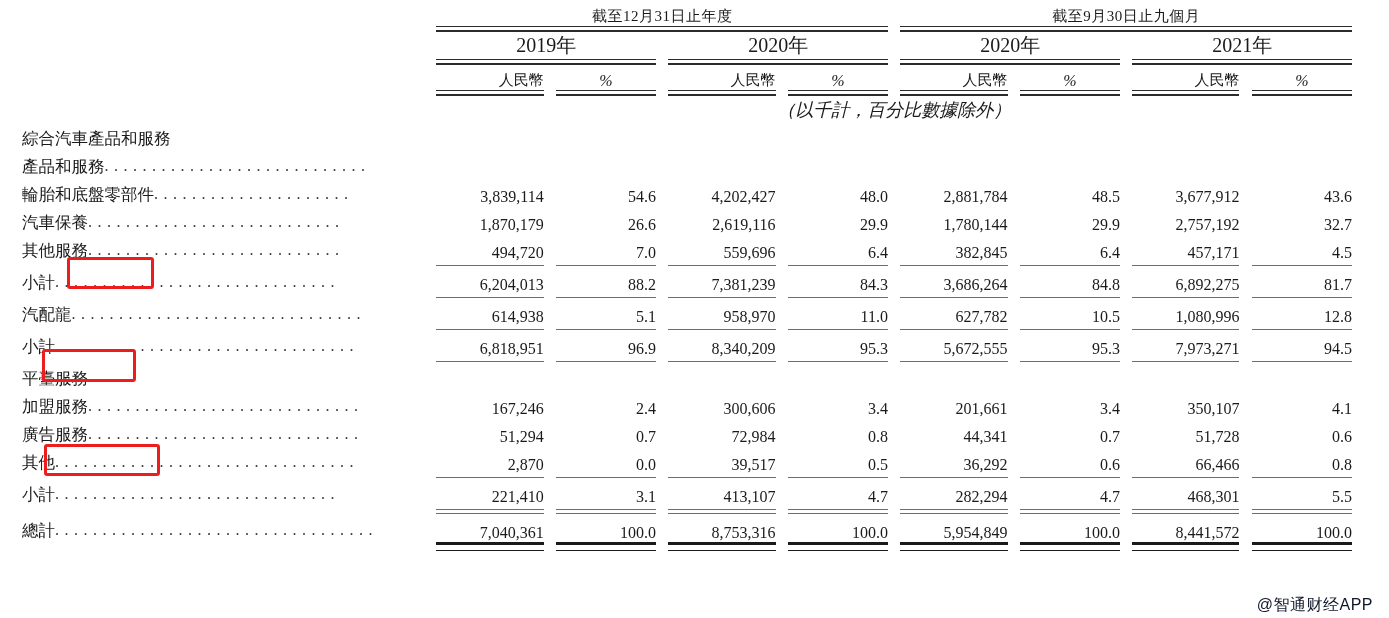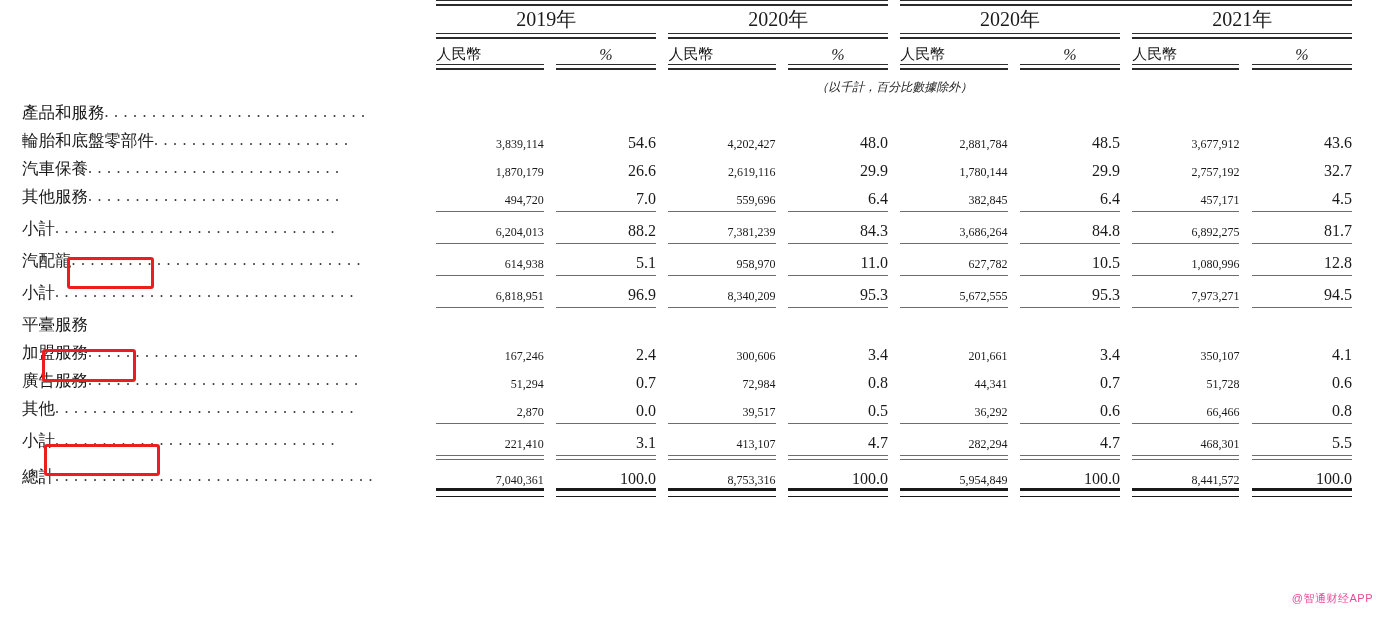--- a/index.html
+++ b/index.html
@@ -48,48 +48,48 @@
   .rule-thick > i{
     display:block;height:3px;
     border-top:1px solid #2b2b2b;
     border-bottom:2px solid #2b2b2b;
   }
   .yr{
     text-align:center;font-weight:bold;font-size:20px;
     height:24px;vertical-align:bottom;padding-bottom:3px;
   }
   .unit{
-    text-align:left;font-weight:bold;font-size:15px;
+    text-align:right;font-weight:bold;font-size:15px;
     height:25px;vertical-align:bottom;padding-bottom:4px;
   }
   .pctsym{
     text-align:center;font-weight:bold;font-style:italic;font-size:16px;
     height:25px;vertical-align:bottom;padding-bottom:4px;
   }
   .unaudited{
     text-align:center;font-style:italic;font-size:14.5px;
     height:26px;vertical-align:bottom;padding-bottom:2px;
   }
   .basis{
-    text-align:center;font-style:italic;font-size:12px;
+    text-align:center;font-style:italic;font-size:18px;
     height:26px;vertical-align:bottom;padding-bottom:2px;font-family:Liberation Mono, monospace;
   }
 
   
   tr.drow td{height:28px;}
   td.label{
     text-align:left;
     overflow:hidden;
     position:relative;
     font-size:16.5px;
   }
   td.num{
     text-align:right;
     padding-right:2px;
-    font-size:12px;
+    font-size:16px;
   }
   td.pct{
     text-align:right;
     padding-right:2px;
     font-size:16px;
   }
   .bold{font-weight:bold;}
   .sec-head{font-weight:bold;font-size:16.5px;}
 
   
@@ -127,23 +127,23 @@
     position:absolute;
     border:3px solid #ee1d1d;
     border-radius:3px;
     box-sizing:border-box;
     pointer-events:none;
   }
 
   
   .watermark{
     position:absolute;
-    right:16px;bottom:12px;
-    font-size:11px;
-    color:#ec4899;
+    right:16px;bottom:2px;
+    font-size:16px;
+    color:#0f172a;
     font-family:"Liberation Sans",sans-serif;
     letter-spacing:.5px;
   }
 </style>
 </head>
 <body>
 
 <div id="sheet">
 
   <table class="fin">
@@ -161,20 +161,26 @@
         <col class="c-gap">
         <col class="c-pct">
         <col class="c-gapw">
       <col class="c-num">
         <col class="c-gap">
         <col class="c-pct">
     </colgroup>
 
     <thead>
 
+      <tr>
+        <td></td>
+        <td class="grp-title" colspan="7">截至12月31日止年度</td>
+        <td></td>
+        <td class="grp-title" colspan="7">截至9月30日止九個月</td>
+      </tr>
 
       <tr>
         <td></td>
         <td class="rule-thick" colspan="7">
             <i></i>
           </td>
         <td></td>
         <td class="rule-thick" colspan="7">
             <i></i>
           </td>
@@ -263,20 +269,38 @@
       </tr>
 
 
       <tr>
         <td></td>
         <td class="basis" colspan="15">（以千計，百分比數據除外）</td>
       </tr>
     </thead>
 
     <tbody id="tbody">
+        <tr class="drow">
+          <td class="label ind0 bold sec-head"><span>綜合汽車產品和服務</span></td>
+          <td class="num bold"></td>
+          <td></td>
+          <td class="pct bold"></td>
+          <td></td>
+          <td class="num bold"></td>
+          <td></td>
+          <td class="pct bold"></td>
+          <td></td>
+          <td class="num bold"></td>
+          <td></td>
+          <td class="pct bold"></td>
+          <td></td>
+          <td class="num bold"></td>
+          <td></td>
+          <td class="pct bold"></td>
+        </tr>
         <tr class="drow">
           <td class="label ind1"><span>產品和服務</span><span class="lead">............................</span></td>
           <td class="num"></td>
           <td></td>
           <td class="pct"></td>
           <td></td>
           <td class="num"></td>
           <td></td>
           <td class="pct"></td>
           <td></td>

